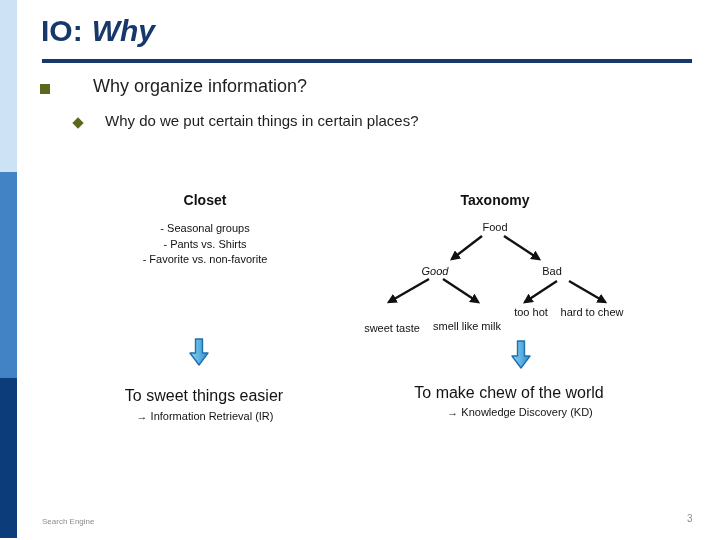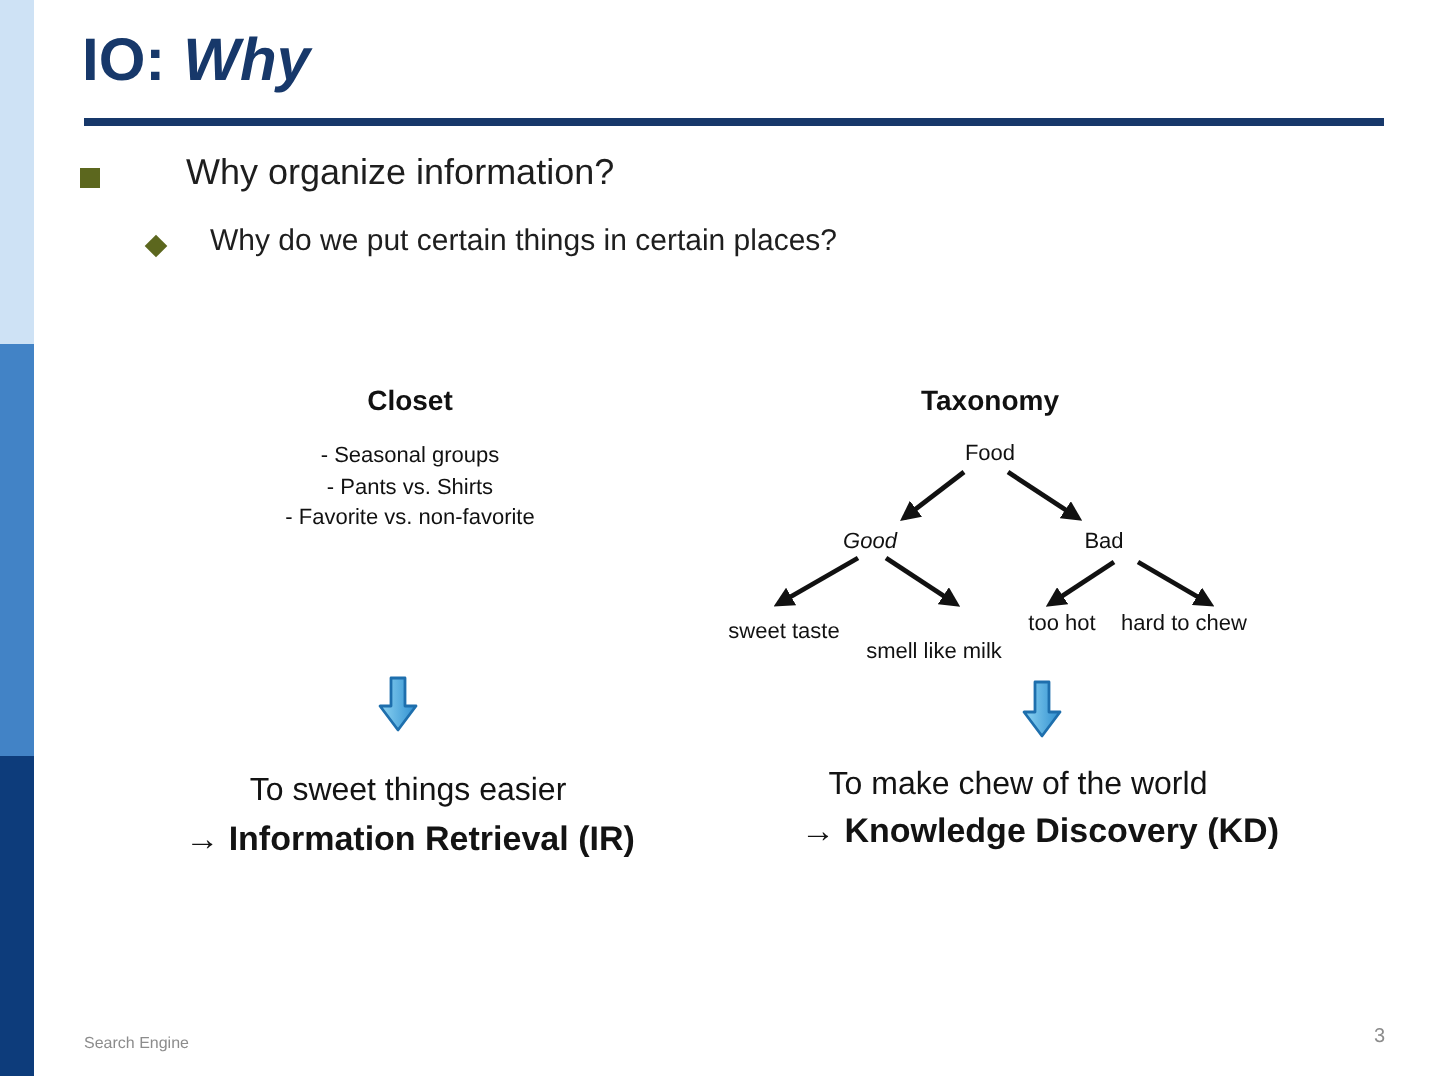--- a/index.html
+++ b/index.html
@@ -58,39 +58,39 @@
     position:absolute; left:495px; top:192px; transform:translateX(-50%);
     font-size:14px; font-weight:bold; color:#111; white-space:nowrap;text-align:center;
   }
   .tree-label {
     position:absolute; transform:translateX(-50%);
     font-size:11px; color:#111; white-space:nowrap;
   }
   .tree-food  { left:495px; top:221px; }
   .tree-good  { left:435px; top:265px;font-style:italic; }
   .tree-bad   { left:534px; top:265px;margin-left:18px; }
-  .tree-leaf1 { left:392px; top:310px; }
+  .tree-leaf1 { left:392px; top:322px; }
   .tree-leaf2 { left:467px; top:306px;margin-top:14px; }
   .tree-leaf3 { left:531px; top:306px; }
   .tree-leaf4 { left:592px; top:306px; }
   .tree-svg { position:absolute; left:355px; top:215px; }
 
   
   .down-arrow { position:absolute; }
   .down-arrow-left  { left:189px; top:338px; }
   .down-arrow-right { left:511px; top:340px; }
 
   
   .concl-main {
     position:absolute; transform:translateX(-50%);
     font-size:16px; color:#131313; white-space:nowrap;
   }
   .concl-sub {
     position:absolute; transform:translateX(-50%);
-    font-size:17px; font-weight:bold; color:#131313; white-space:nowrap;
+    font-size:11px; font-weight:normal; color:#131313; white-space:nowrap;
   }
   .concl-left-main  { left:204px; top:387px; }
   .concl-left-sub   { left:205px; top:410px; }
   .concl-right-main { left:509px; top:384px; }
   .concl-right-sub  { left:520px; top:406px;text-align:center; }
 
   
   .footer-label {
     position:absolute; left:42px; top:517px;
     font-size:8px; color:#8C8C8C; white-space:nowrap;

